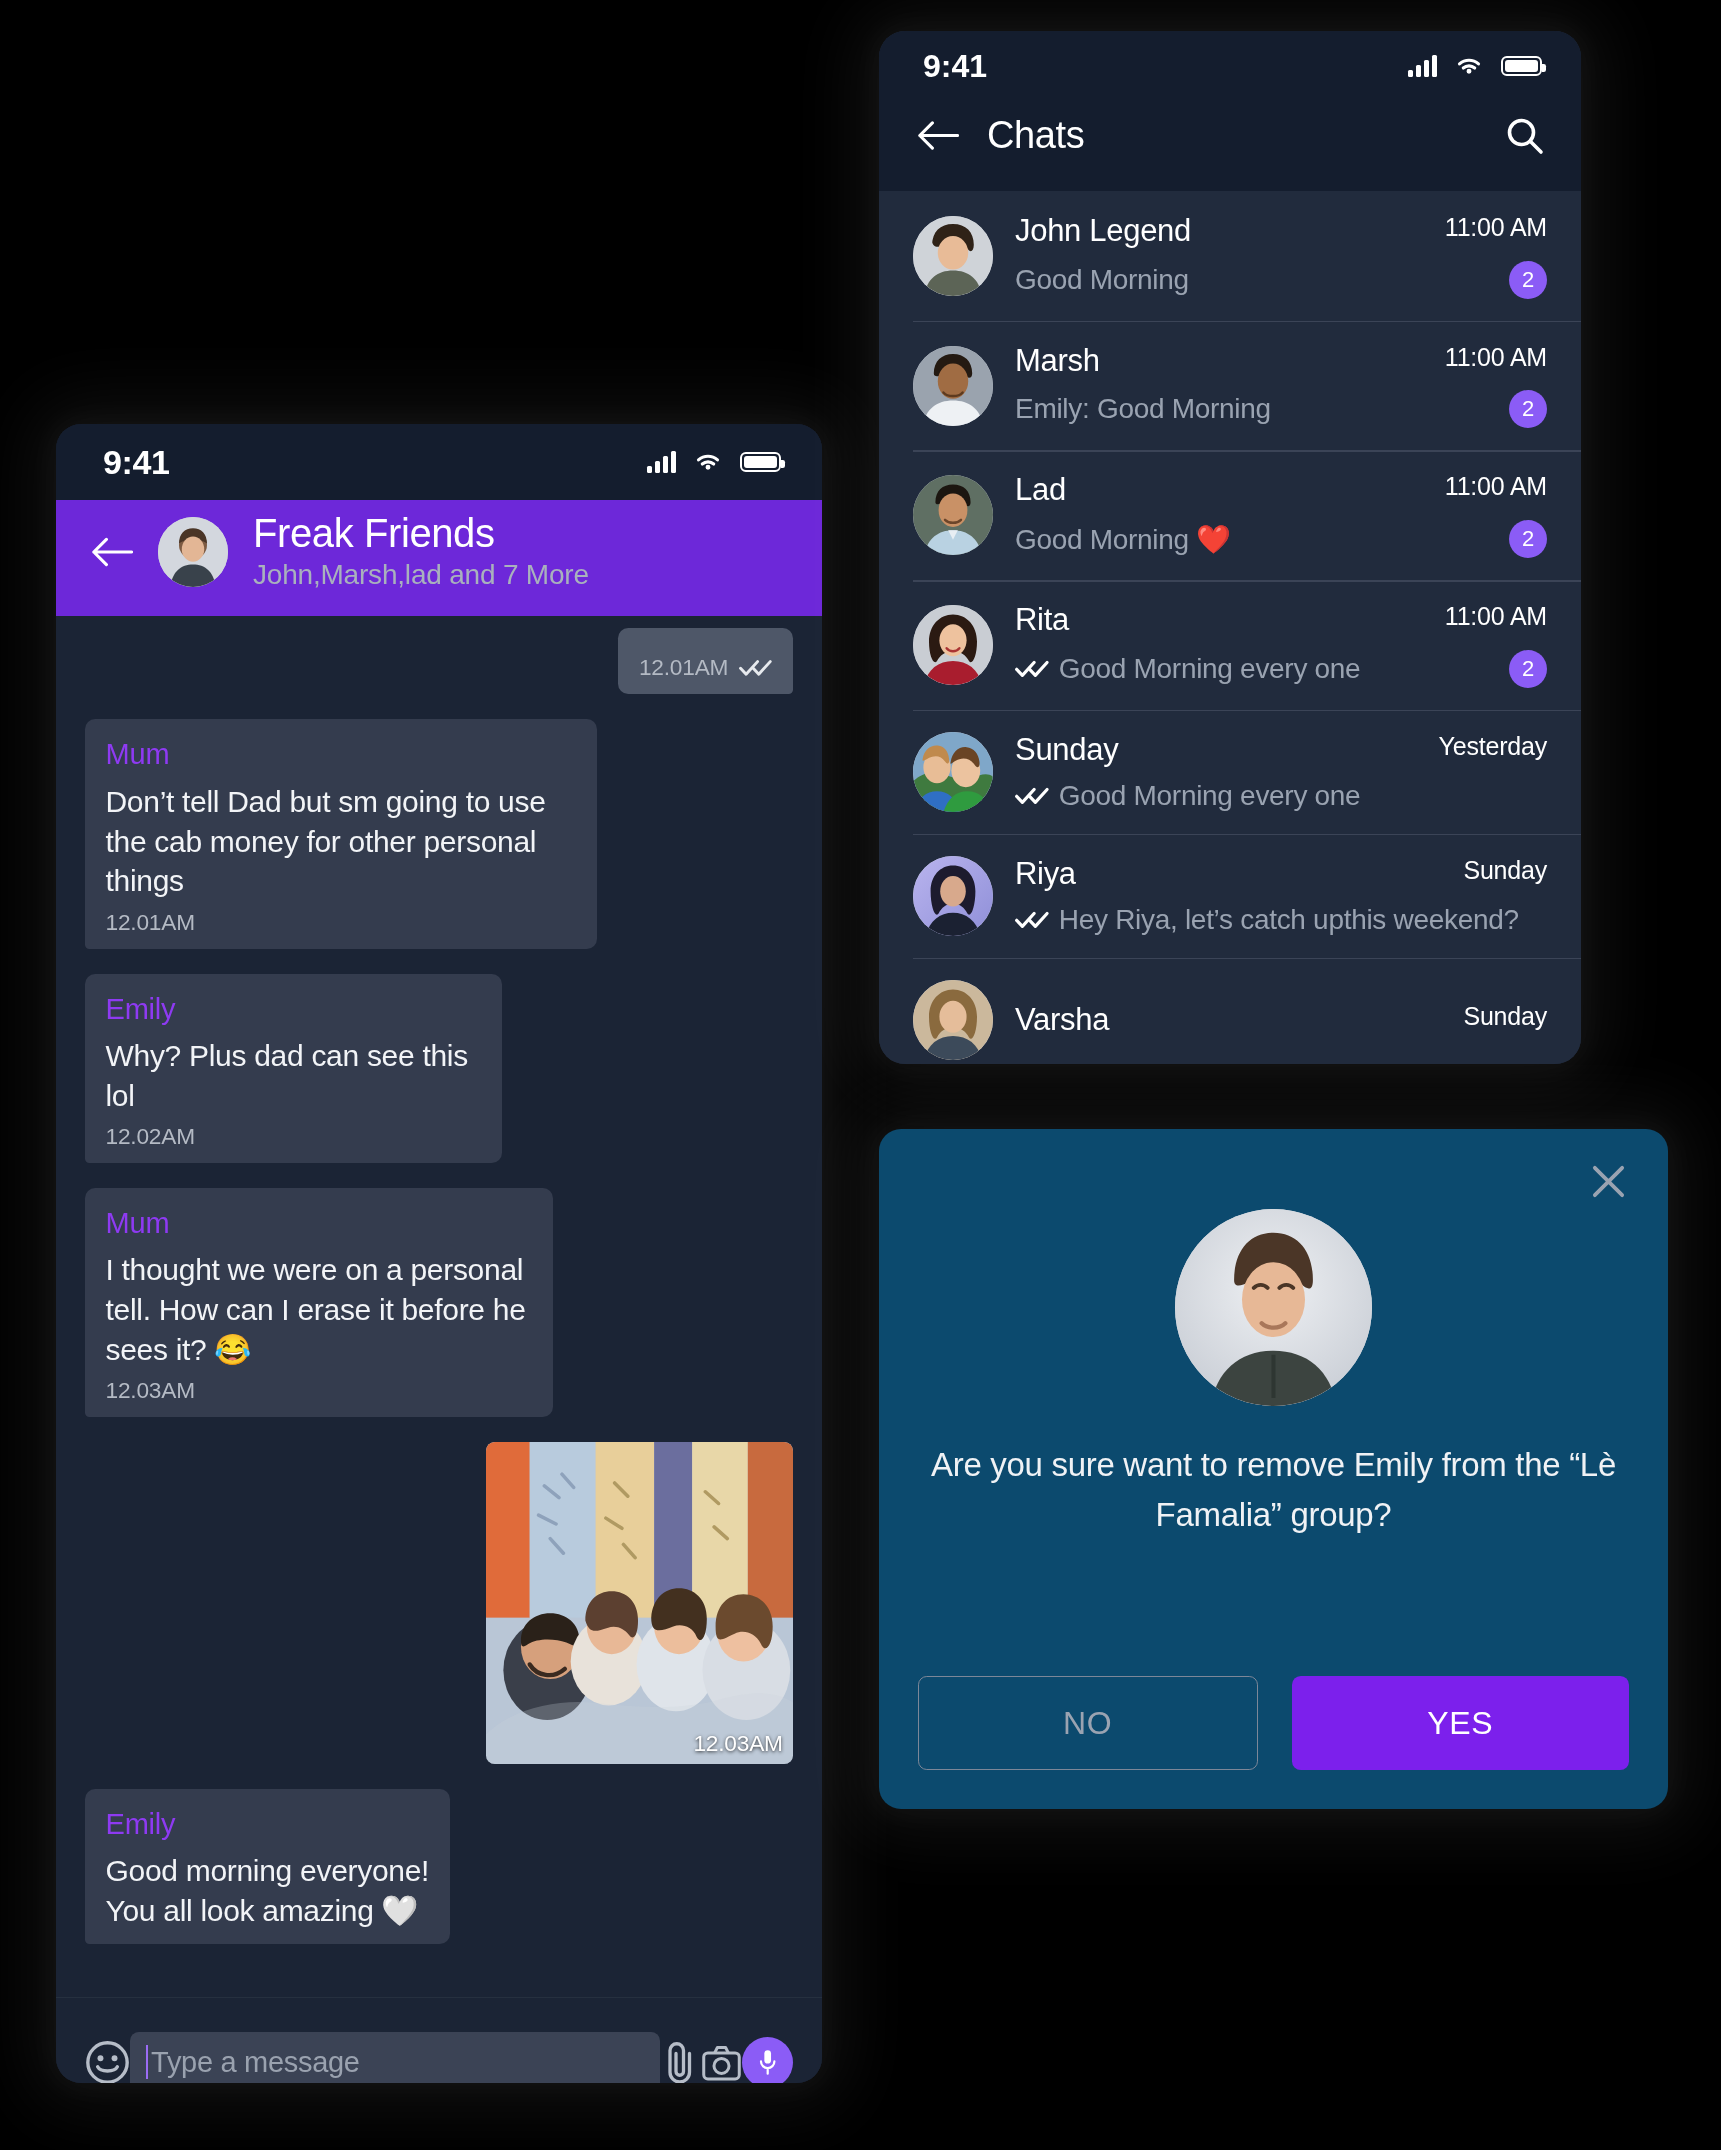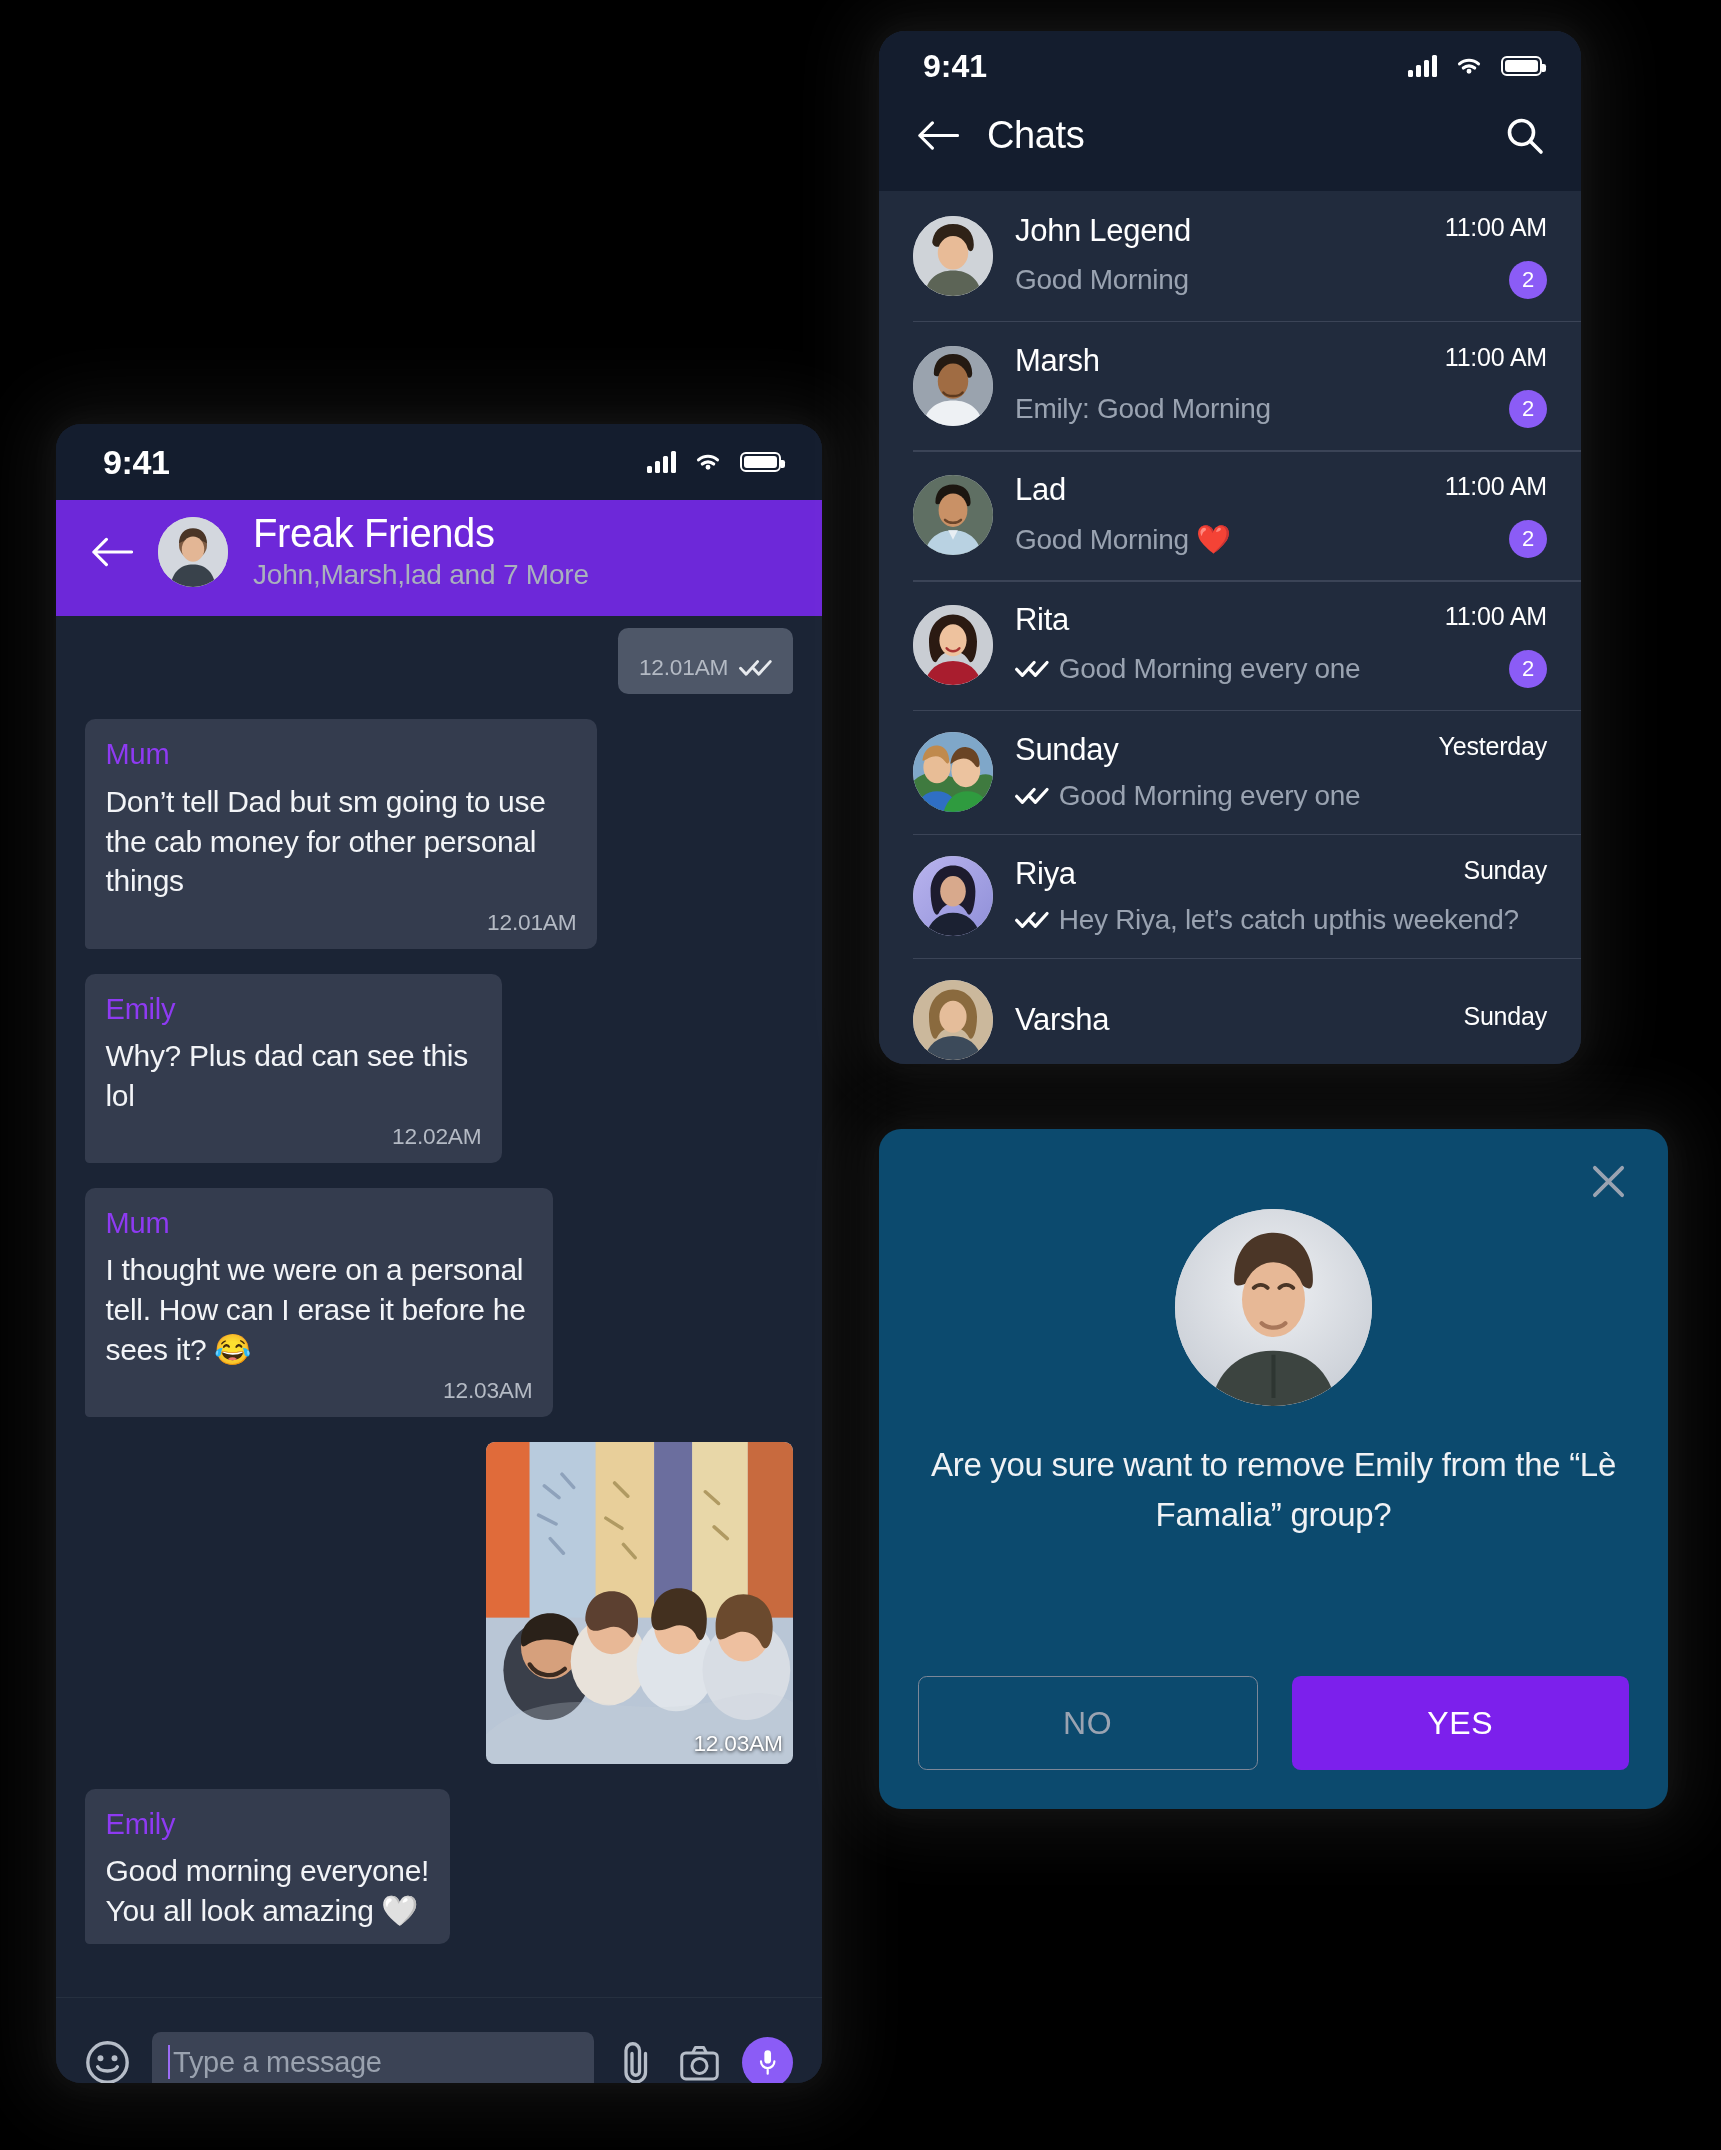--- a/index.html
+++ b/index.html
@@ -64,37 +64,37 @@
     display:flex; flex-direction:column;
   }
   .msg-row { display:flex; margin-bottom:25px; }
   .msg-row.out { justify-content:flex-end; }
   .msg-row.in  { justify-content:flex-start; }
   .bubble { border-radius:10.2px; padding:19px 20.5px 13px 20.5px; max-width:512px; }
   .bubble.out { background:#4e5768; border-radius:10.2px 10.2px 4.4px 10.2px; }
   .bubble.in  { background:#343c4e; border-radius:10.2px 10.2px 10.2px 4.4px; }
   .sender { color:#8e3af2; font-size:29px; font-weight:500; margin-bottom:10.2px; letter-spacing:-0.2px;}
   .mtext { color:#f2f4f7; font-size:30px; line-height:1.33; letter-spacing:-0.3px; }
-  .meta { display:flex; align-items:center; justify-content:flex-end; gap:10.2px; margin-top:7.3px; }
+  .meta { display:flex; align-items:center; gap:10.2px; margin-top:7.3px; }
   .mtime { color:#b4bac4; font-size:22.7px; letter-spacing:-0.2px; }
   .ticks { width:34px; height:19px; flex:0 0 auto; }
 
   .photo-bubble {
     width:307px; height:322px; border-radius:8.8px; overflow:hidden;
     position:relative; background:#3b4252;
   }
   .photo-bubble svg { display:block; width:100%; height:100%; }
   .photo-time {
     position:absolute; right:10.2px; bottom:7.3px; color:#fff; font-size:22.7px;
     text-shadow:0 0.7px 3.7px rgba(0,0,0,.8); letter-spacing:-0.2px;
   }
 
   .composer {
     height: 129px; background:#1b2435; border-top:0.7px solid #26303f;
-    display:flex; align-items:center; gap:22px; padding: 0 29px; text-align: right;
+    display:flex; align-items:center; padding: 0 29px; text-align: right;
   }
   .emoji-btn { width:45px; height:45px; flex:0 0 auto; }
   .msg-input {
     flex:1 1 auto; height:61px; background:#3b4355; border-radius:8.8px;
     display:flex; align-items:center; padding:0 16px; gap:2.9px;
   }
   .caret { width:2.2px; height:34px; background:#9b6cf5; }
   .msg-input span { color:#9aa2af; font-size:29px; letter-spacing:-0.3px; }
   .comp-icon { width:41px; height:45px; flex:0 0 auto; }
   .mic-btn {

